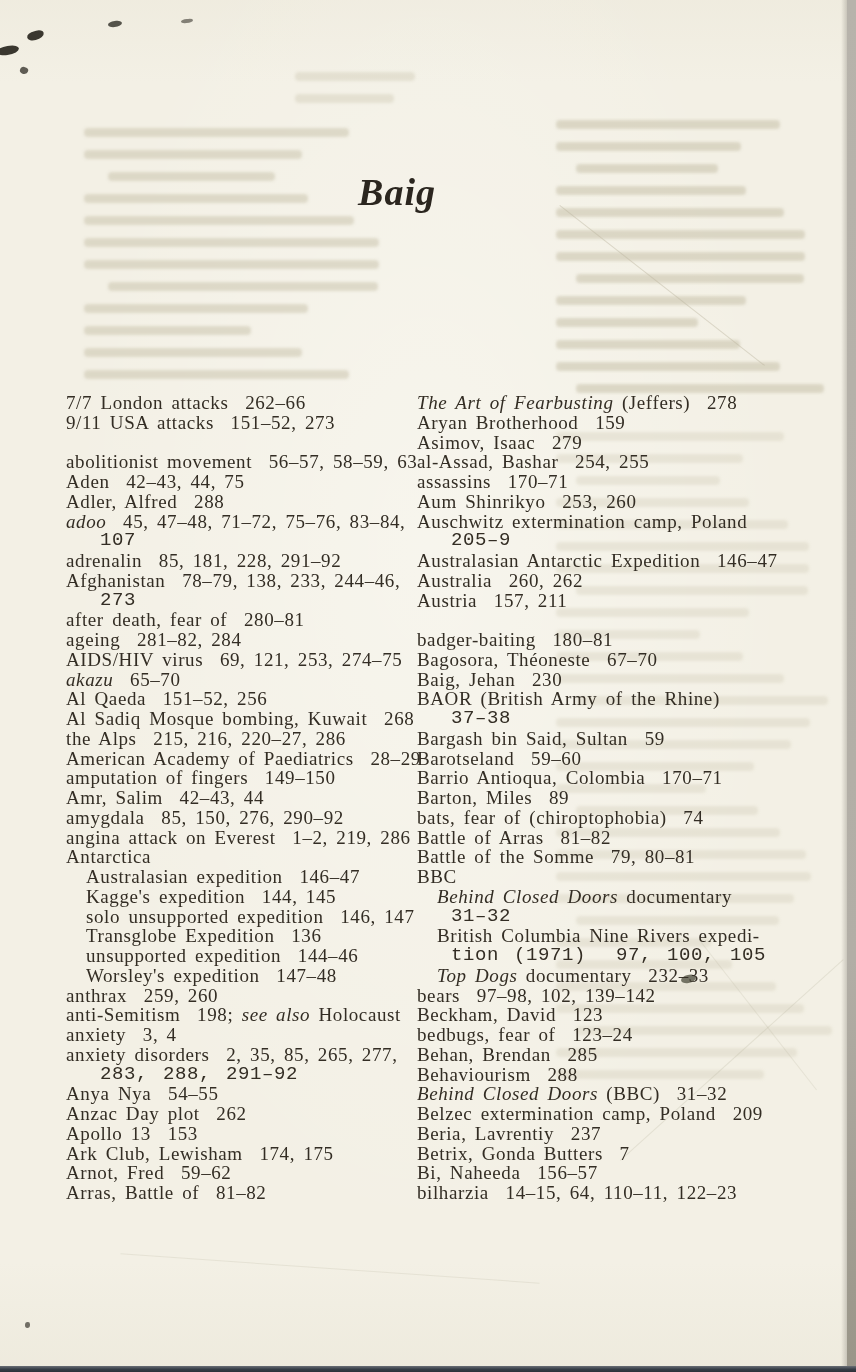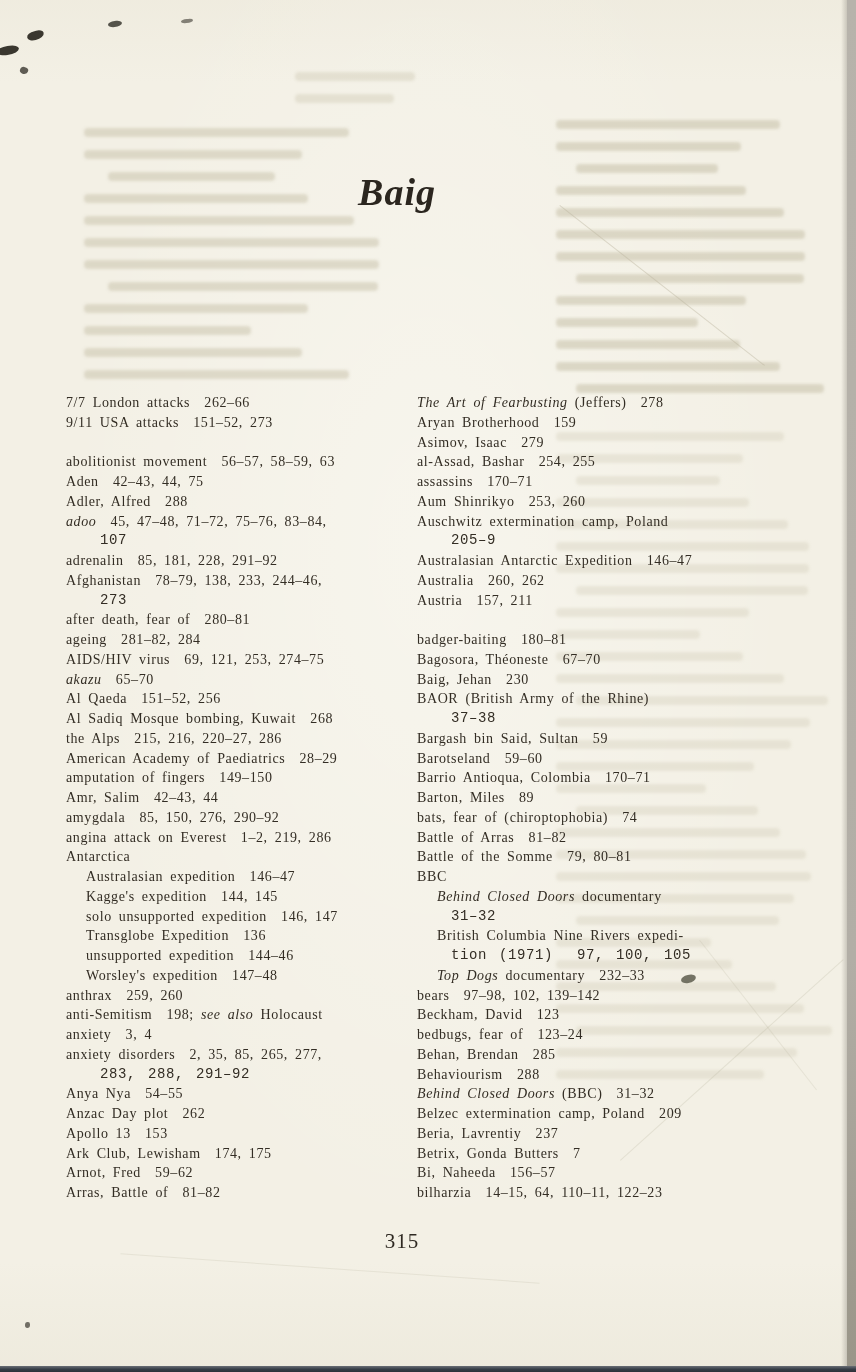--- a/index.html
+++ b/index.html
@@ -30,21 +30,21 @@
   }
   
   .title{
     position:absolute;top:170px;left:0;width:794px;text-align:center;
     font-size:38px;font-style:italic;font-weight:600;color:#2b261f;
     letter-spacing:1px;
   }
   
   .col{
     position:absolute;top:393px;
-    font-size:14px;line-height:19.75px;color:#332d24;
+    font-size:19px;line-height:19.75px;color:#332d24;
     letter-spacing:0.6px;word-spacing:3px;white-space:pre;
   }
   .col-left{left:66px;width:352px;}
   .col-right{left:417px;width:400px;}
   .index-line{height:19.75px;}
   .index-line.indent-1{padding-left:20px;}
   .index-line.indent-2{padding-left:34px;font-family:Liberation Mono, monospace;}
   .index-line .it{font-style:italic;}
   
   .folio{
@@ -158,18 +158,17 @@
   <div class="crease cr-1"></div>
   <div class="crease cr-2"></div>
   <div class="crease cr-3"></div>
   <div class="crease cr-4"></div>
 
   <div class="title">Baig</div>
 
   <div class="col col-left"><div class="index-line indent-0"><span>7/7 London attacks  262–66</span></div><div class="index-line indent-0"><span>9/11 USA attacks  151–52, 273</span></div><div class="index-line indent-0"></div><div class="index-line indent-0"><span>abolitionist movement  56–57, 58–59, 63</span></div><div class="index-line indent-0"><span>Aden  42–43, 44, 75</span></div><div class="index-line indent-0"><span>Adler, Alfred  288</span></div><div class="index-line indent-0"><span class="it">adoo</span><span>  45, 47–48, 71–72, 75–76, 83–84,</span></div><div class="index-line indent-2"><span>107</span></div><div class="index-line indent-0"><span>adrenalin  85, 181, 228, 291–92</span></div><div class="index-line indent-0"><span>Afghanistan  78–79, 138, 233, 244–46,</span></div><div class="index-line indent-2"><span>273</span></div><div class="index-line indent-0"><span>after death, fear of  280–81</span></div><div class="index-line indent-0"><span>ageing  281–82, 284</span></div><div class="index-line indent-0"><span>AIDS/HIV virus  69, 121, 253, 274–75</span></div><div class="index-line indent-0"><span class="it">akazu</span><span>  65–70</span></div><div class="index-line indent-0"><span>Al Qaeda  151–52, 256</span></div><div class="index-line indent-0"><span>Al Sadiq Mosque bombing, Kuwait  268</span></div><div class="index-line indent-0"><span>the Alps  215, 216, 220–27, 286</span></div><div class="index-line indent-0"><span>American Academy of Paediatrics  28–29</span></div><div class="index-line indent-0"><span>amputation of fingers  149–150</span></div><div class="index-line indent-0"><span>Amr, Salim  42–43, 44</span></div><div class="index-line indent-0"><span>amygdala  85, 150, 276, 290–92</span></div><div class="index-line indent-0"><span>angina attack on Everest  1–2, 219, 286</span></div><div class="index-line indent-0"><span>Antarctica</span></div><div class="index-line indent-1"><span>Australasian expedition  146–47</span></div><div class="index-line indent-1"><span>Kagge's expedition  144, 145</span></div><div class="index-line indent-1"><span>solo unsupported expedition  146, 147</span></div><div class="index-line indent-1"><span>Transglobe Expedition  136</span></div><div class="index-line indent-1"><span>unsupported expedition  144–46</span></div><div class="index-line indent-1"><span>Worsley's expedition  147–48</span></div><div class="index-line indent-0"><span>anthrax  259, 260</span></div><div class="index-line indent-0"><span>anti-Semitism  198; </span><span class="it">see also</span><span> Holocaust</span></div><div class="index-line indent-0"><span>anxiety  3, 4</span></div><div class="index-line indent-0"><span>anxiety disorders  2, 35, 85, 265, 277,</span></div><div class="index-line indent-2"><span>283, 288, 291–92</span></div><div class="index-line indent-0"><span>Anya Nya  54–55</span></div><div class="index-line indent-0"><span>Anzac Day plot  262</span></div><div class="index-line indent-0"><span>Apollo 13  153</span></div><div class="index-line indent-0"><span>Ark Club, Lewisham  174, 175</span></div><div class="index-line indent-0"><span>Arnot, Fred  59–62</span></div><div class="index-line indent-0"><span>Arras, Battle of  81–82</span></div></div>
   <div class="col col-right"><div class="index-line indent-0"><span class="it">The Art of Fearbusting</span><span> (Jeffers)  278</span></div><div class="index-line indent-0"><span>Aryan Brotherhood  159</span></div><div class="index-line indent-0"><span>Asimov, Isaac  279</span></div><div class="index-line indent-0"><span>al-Assad, Bashar  254, 255</span></div><div class="index-line indent-0"><span>assassins  170–71</span></div><div class="index-line indent-0"><span>Aum Shinrikyo  253, 260</span></div><div class="index-line indent-0"><span>Auschwitz extermination camp, Poland</span></div><div class="index-line indent-2"><span>205–9</span></div><div class="index-line indent-0"><span>Australasian Antarctic Expedition  146–47</span></div><div class="index-line indent-0"><span>Australia  260, 262</span></div><div class="index-line indent-0"><span>Austria  157, 211</span></div><div class="index-line indent-0"></div><div class="index-line indent-0"><span>badger-baiting  180–81</span></div><div class="index-line indent-0"><span>Bagosora, Théoneste  67–70</span></div><div class="index-line indent-0"><span>Baig, Jehan  230</span></div><div class="index-line indent-0"><span>BAOR (British Army of the Rhine)</span></div><div class="index-line indent-2"><span>37–38</span></div><div class="index-line indent-0"><span>Bargash bin Said, Sultan  59</span></div><div class="index-line indent-0"><span>Barotseland  59–60</span></div><div class="index-line indent-0"><span>Barrio Antioqua, Colombia  170–71</span></div><div class="index-line indent-0"><span>Barton, Miles  89</span></div><div class="index-line indent-0"><span>bats, fear of (chiroptophobia)  74</span></div><div class="index-line indent-0"><span>Battle of Arras  81–82</span></div><div class="index-line indent-0"><span>Battle of the Somme  79, 80–81</span></div><div class="index-line indent-0"><span>BBC</span></div><div class="index-line indent-1"><span class="it">Behind Closed Doors</span><span> documentary</span></div><div class="index-line indent-2"><span>31–32</span></div><div class="index-line indent-1"><span>British Columbia Nine Rivers expedi-</span></div><div class="index-line indent-2"><span>tion (1971)  97, 100, 105</span></div><div class="index-line indent-1"><span class="it">Top Dogs</span><span> documentary  232–33</span></div><div class="index-line indent-0"><span>bears  97–98, 102, 139–142</span></div><div class="index-line indent-0"><span>Beckham, David  123</span></div><div class="index-line indent-0"><span>bedbugs, fear of  123–24</span></div><div class="index-line indent-0"><span>Behan, Brendan  285</span></div><div class="index-line indent-0"><span>Behaviourism  288</span></div><div class="index-line indent-0"><span class="it">Behind Closed Doors</span><span> (BBC)  31–32</span></div><div class="index-line indent-0"><span>Belzec extermination camp, Poland  209</span></div><div class="index-line indent-0"><span>Beria, Lavrentiy  237</span></div><div class="index-line indent-0"><span>Betrix, Gonda Butters  7</span></div><div class="index-line indent-0"><span>Bi, Naheeda  156–57</span></div><div class="index-line indent-0"><span>bilharzia  14–15, 64, 110–11, 122–23</span></div></div>
 
-  <div class="folio">315</div>
 
   <div class="edge-right-blend"></div>
   <div class="edge-right"></div>
   <div class="edge-bottom"></div>
 </div>
 
 </body></html>

